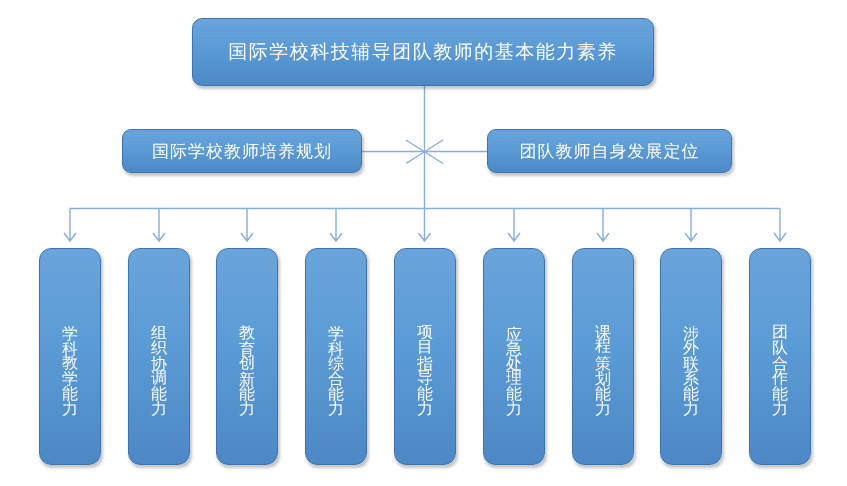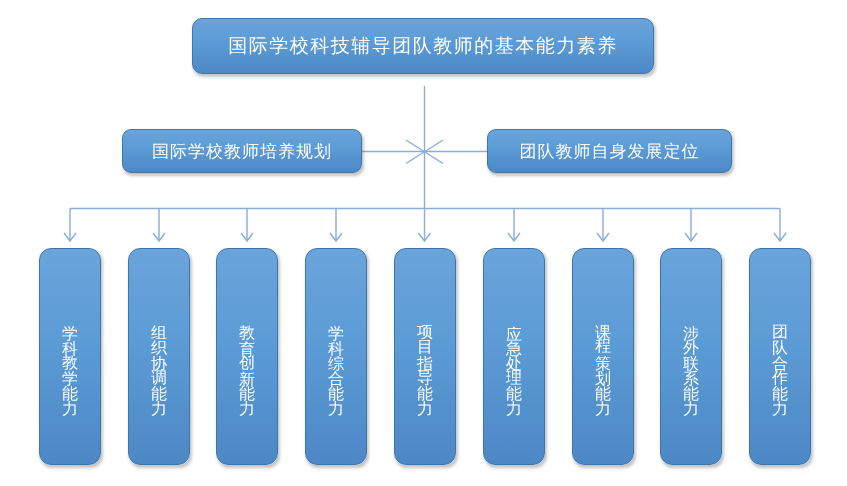--- a/index.html
+++ b/index.html
@@ -16,21 +16,21 @@
     font-family:"Liberation Sans",sans-serif;overflow:hidden;
   }
   .node{
     position:absolute;box-sizing:border-box;
     background:linear-gradient(180deg,var(--node-fill-top) 0%,#5b9bd5 45%,var(--node-fill-bottom) 100%);
     border:1.5px solid var(--node-border);
     box-shadow:1.5px 2.5px 3px rgba(90,90,90,.35);
     display:flex;align-items:center;justify-content:center;
     color:var(--node-text);
   }
-  .node-root{left:192px;top:18px;width:462px;height:56px;border-radius:10px;
+  .node-root{left:192px;top:18px;width:462px;height:68px;border-radius:10px;
     font-size:19px;letter-spacing:1.5px;white-space:nowrap;}
   .node-branch{top:129px;height:44px;border-radius:9px;font-size:17px;
     letter-spacing:1px;white-space:nowrap;}
   .node-branch-left{left:122px;width:240px;}
   .node-branch-right{left:487px;width:245px;}
   .node-leaf{top:248px;width:62px;height:217px;border-radius:12px;}
   .v-label{
     writing-mode:vertical-rl;text-orientation:upright;
     font-size:16px;letter-spacing:15px;line-height:1;
     color:var(--node-text);

